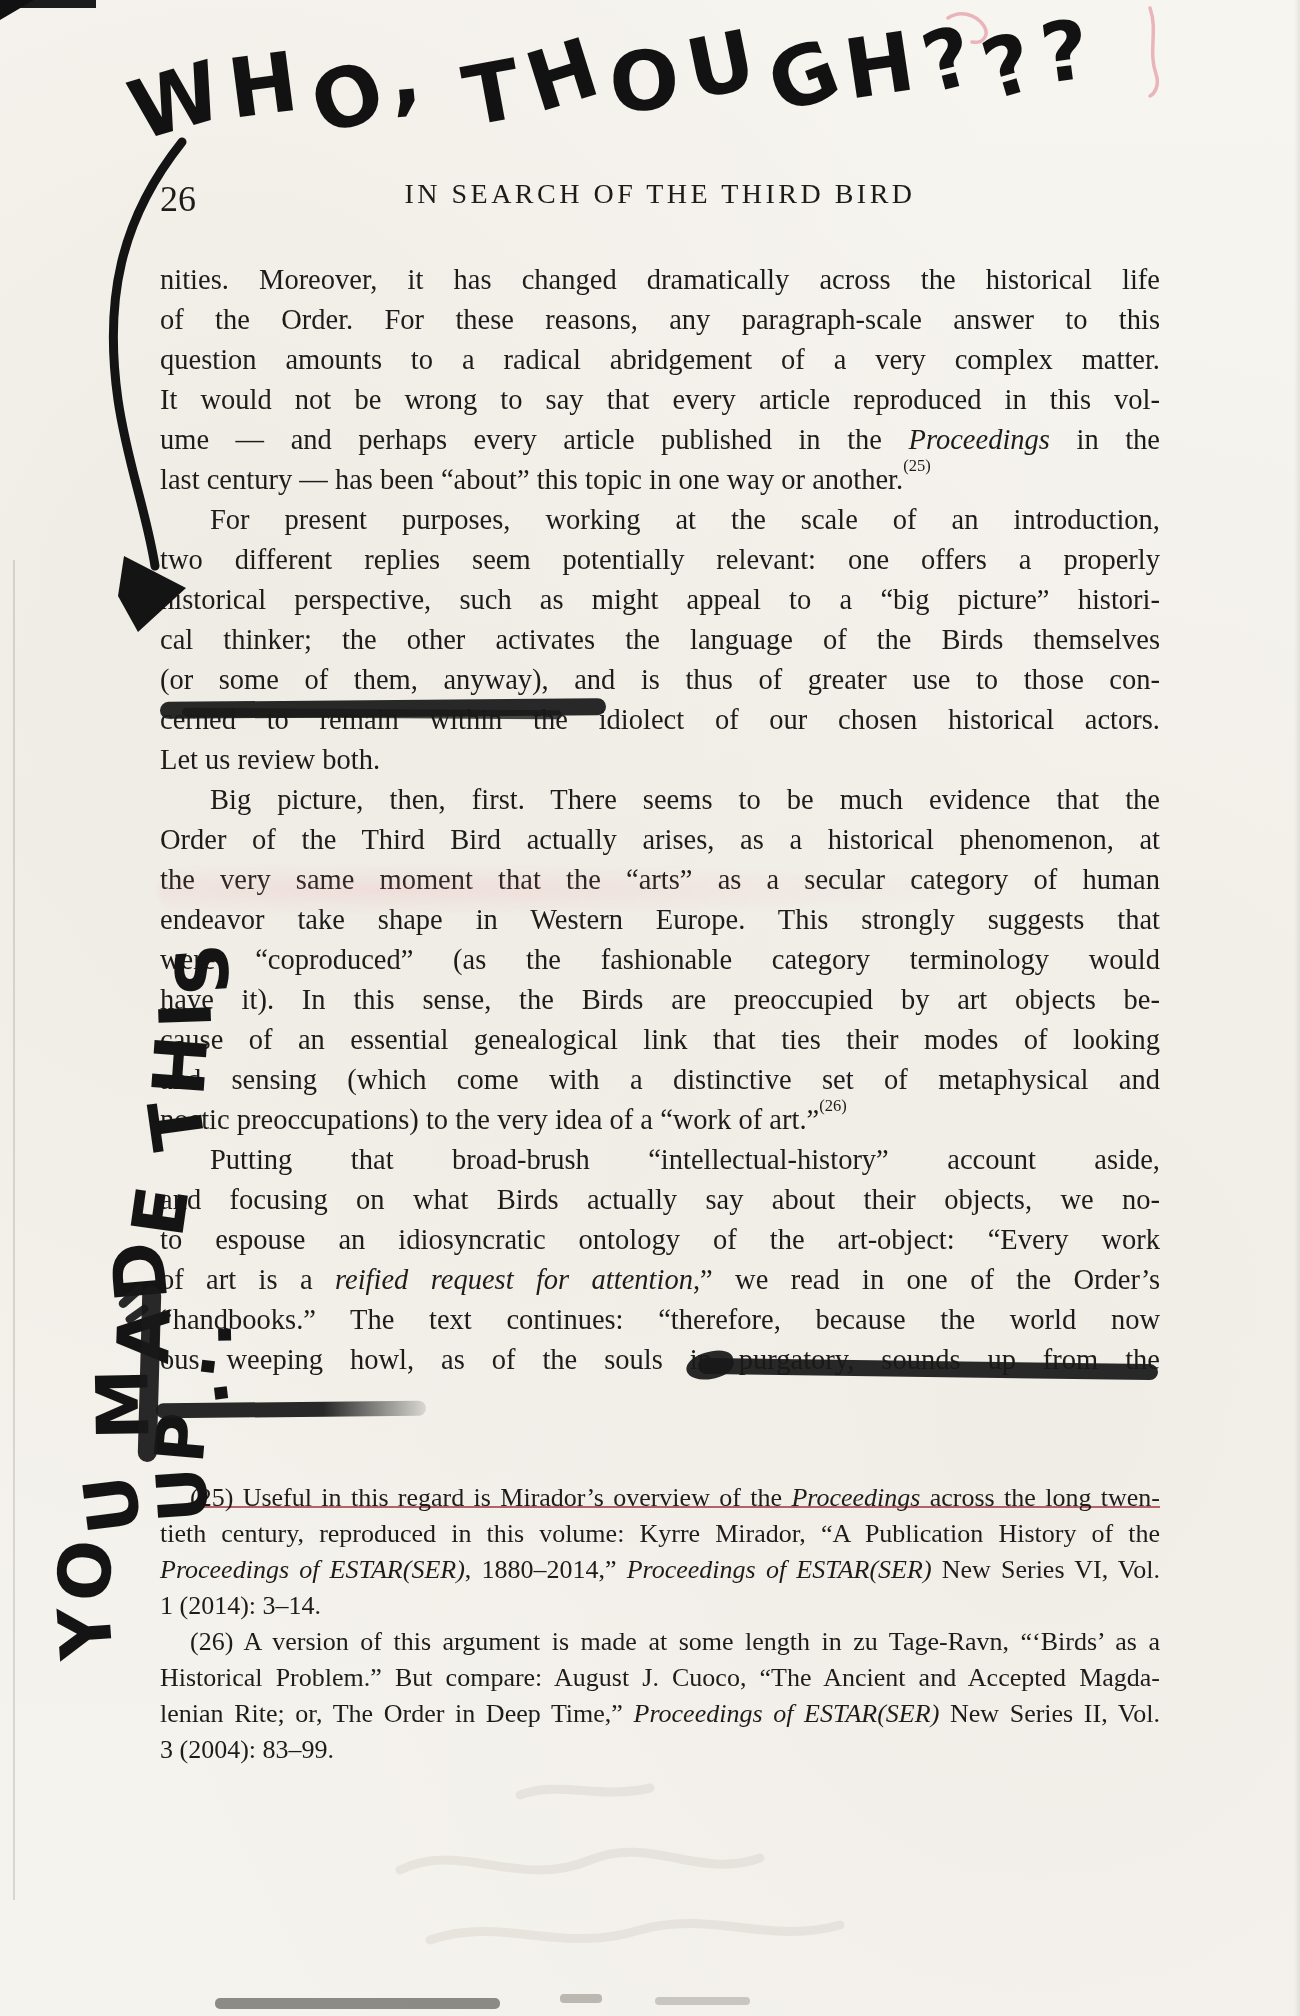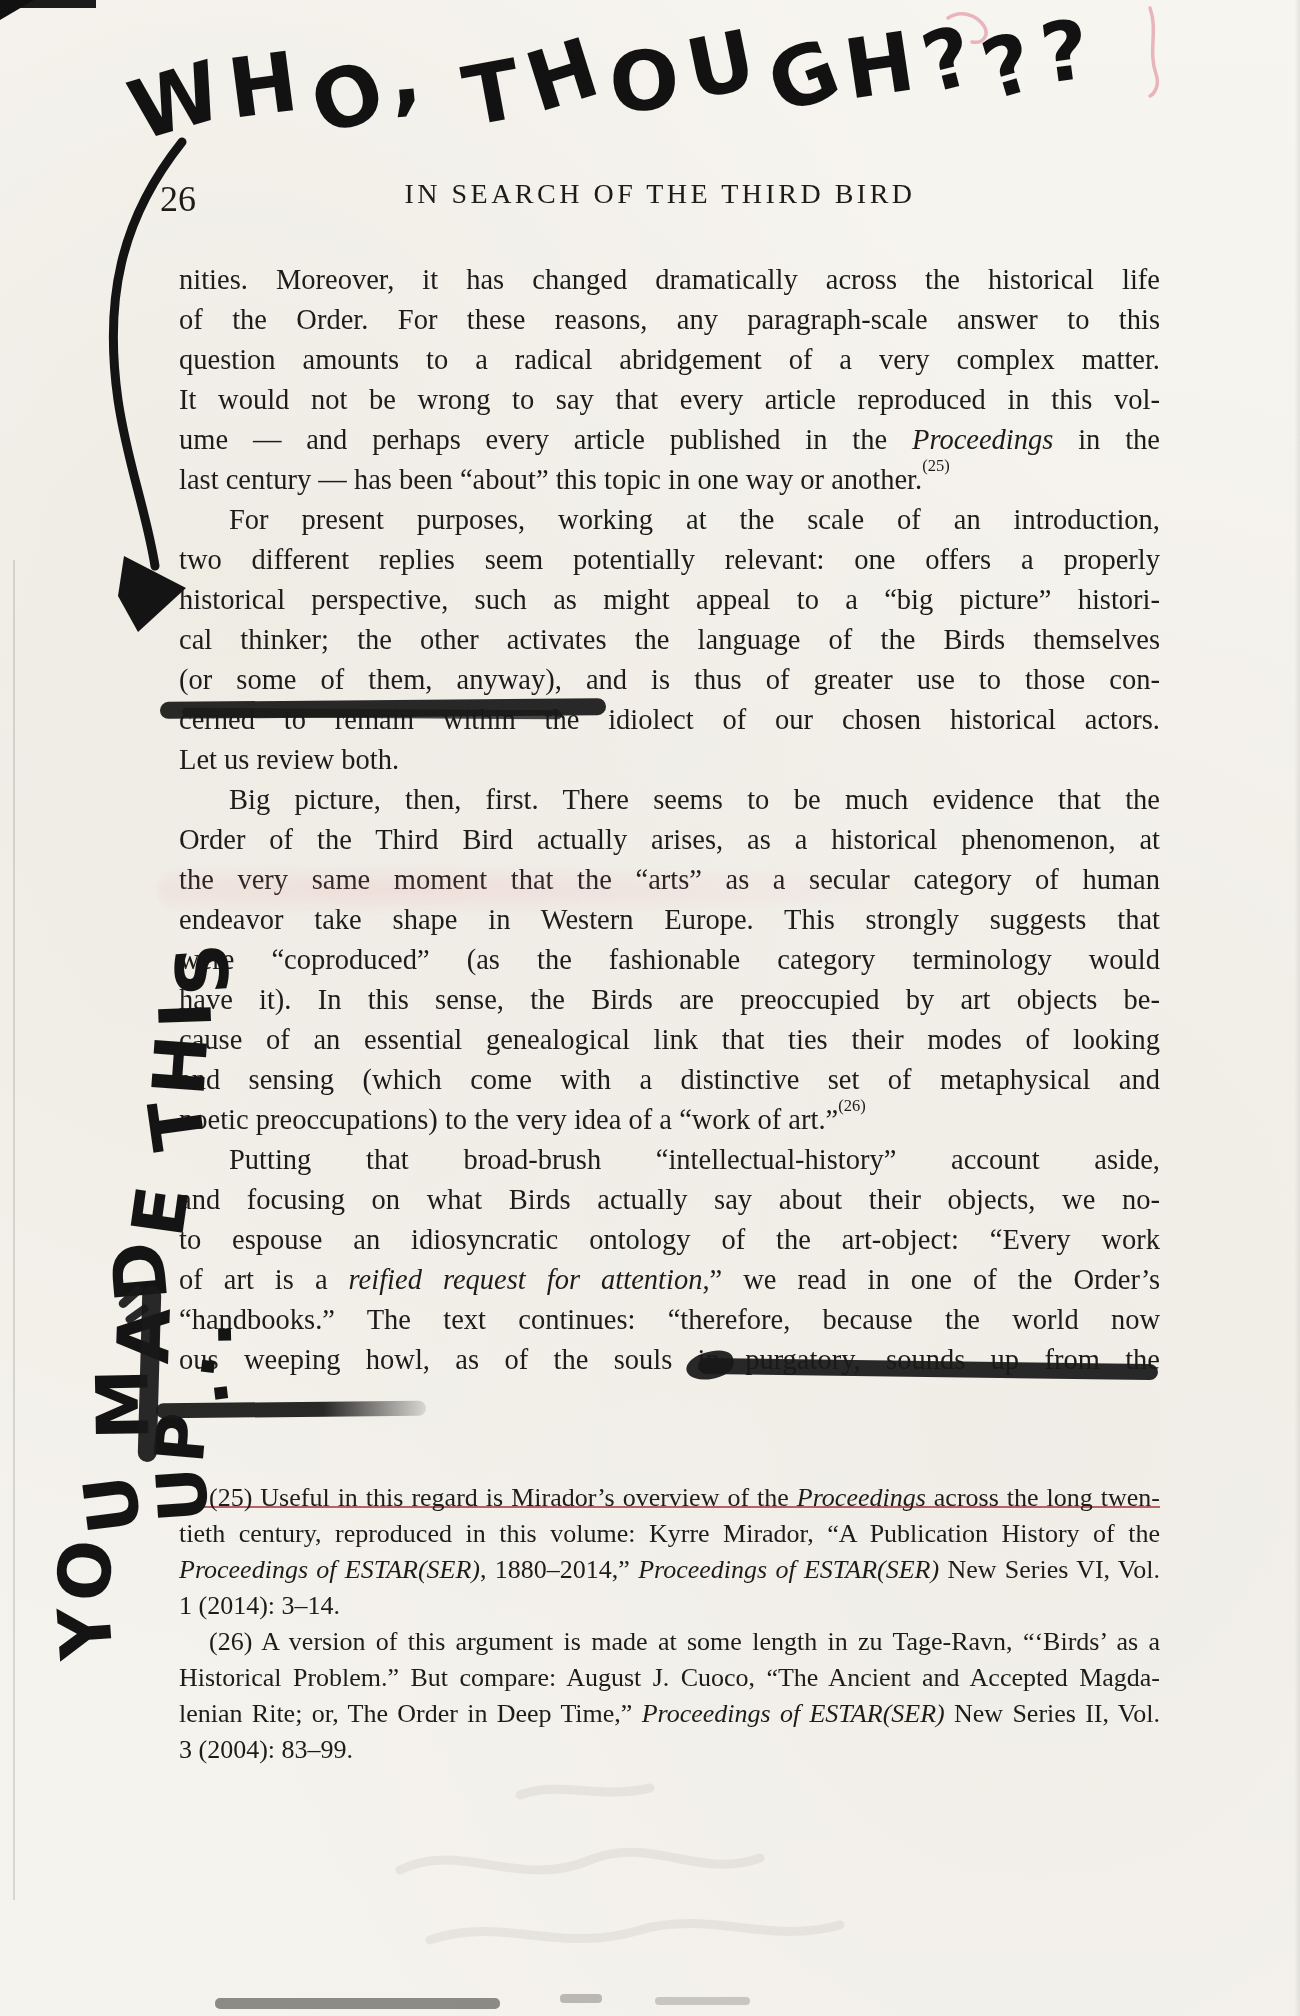--- a/index.html
+++ b/index.html
@@ -20,21 +20,21 @@
   .scan-corner{position:absolute;left:0;top:0;width:0;height:0;border-top:20px solid #111;border-right:34px solid transparent;}
   .scan-left-crease{position:absolute;left:13px;top:560px;width:2px;height:1340px;background:rgba(90,85,75,0.18);}
   .scan-right-shade{position:absolute;right:0;top:0;width:6px;height:2016px;background:linear-gradient(90deg,rgba(0,0,0,0),rgba(0,0,0,0.07));}
 
   
   .page-number{position:absolute;left:160px;top:178px;font-size:36px;}
   .running-head{position:absolute;left:160px;top:178px;width:1000px;text-align:center;font-size:28px;letter-spacing:3.5px;}
 
   
   .body-text{position:absolute;left:160px;top:260px;width:1000px;font-size:28.5px;line-height:40px;}
-  .line{text-align:justify;text-align-last:justify;margin-left:19px;}
+  .line{text-align:justify;text-align-last:justify;}
   .line.lastline{text-align-last:left;}
   .para.indent .line.first{text-indent:50px;}
   sup{font-size:0.58em;line-height:0;position:relative;top:-0.45em;}
 
   
   .fn-rule{position:absolute;left:160px;top:1506px;width:1000px;height:2px;background:#a84a50;opacity:0.85;}
   .footnotes-text{position:absolute;left:160px;top:1480px;width:1000px;font-size:26px;line-height:36px;}
   .footnotes-text .para.indent .line.first{text-indent:30px;}
 
   

